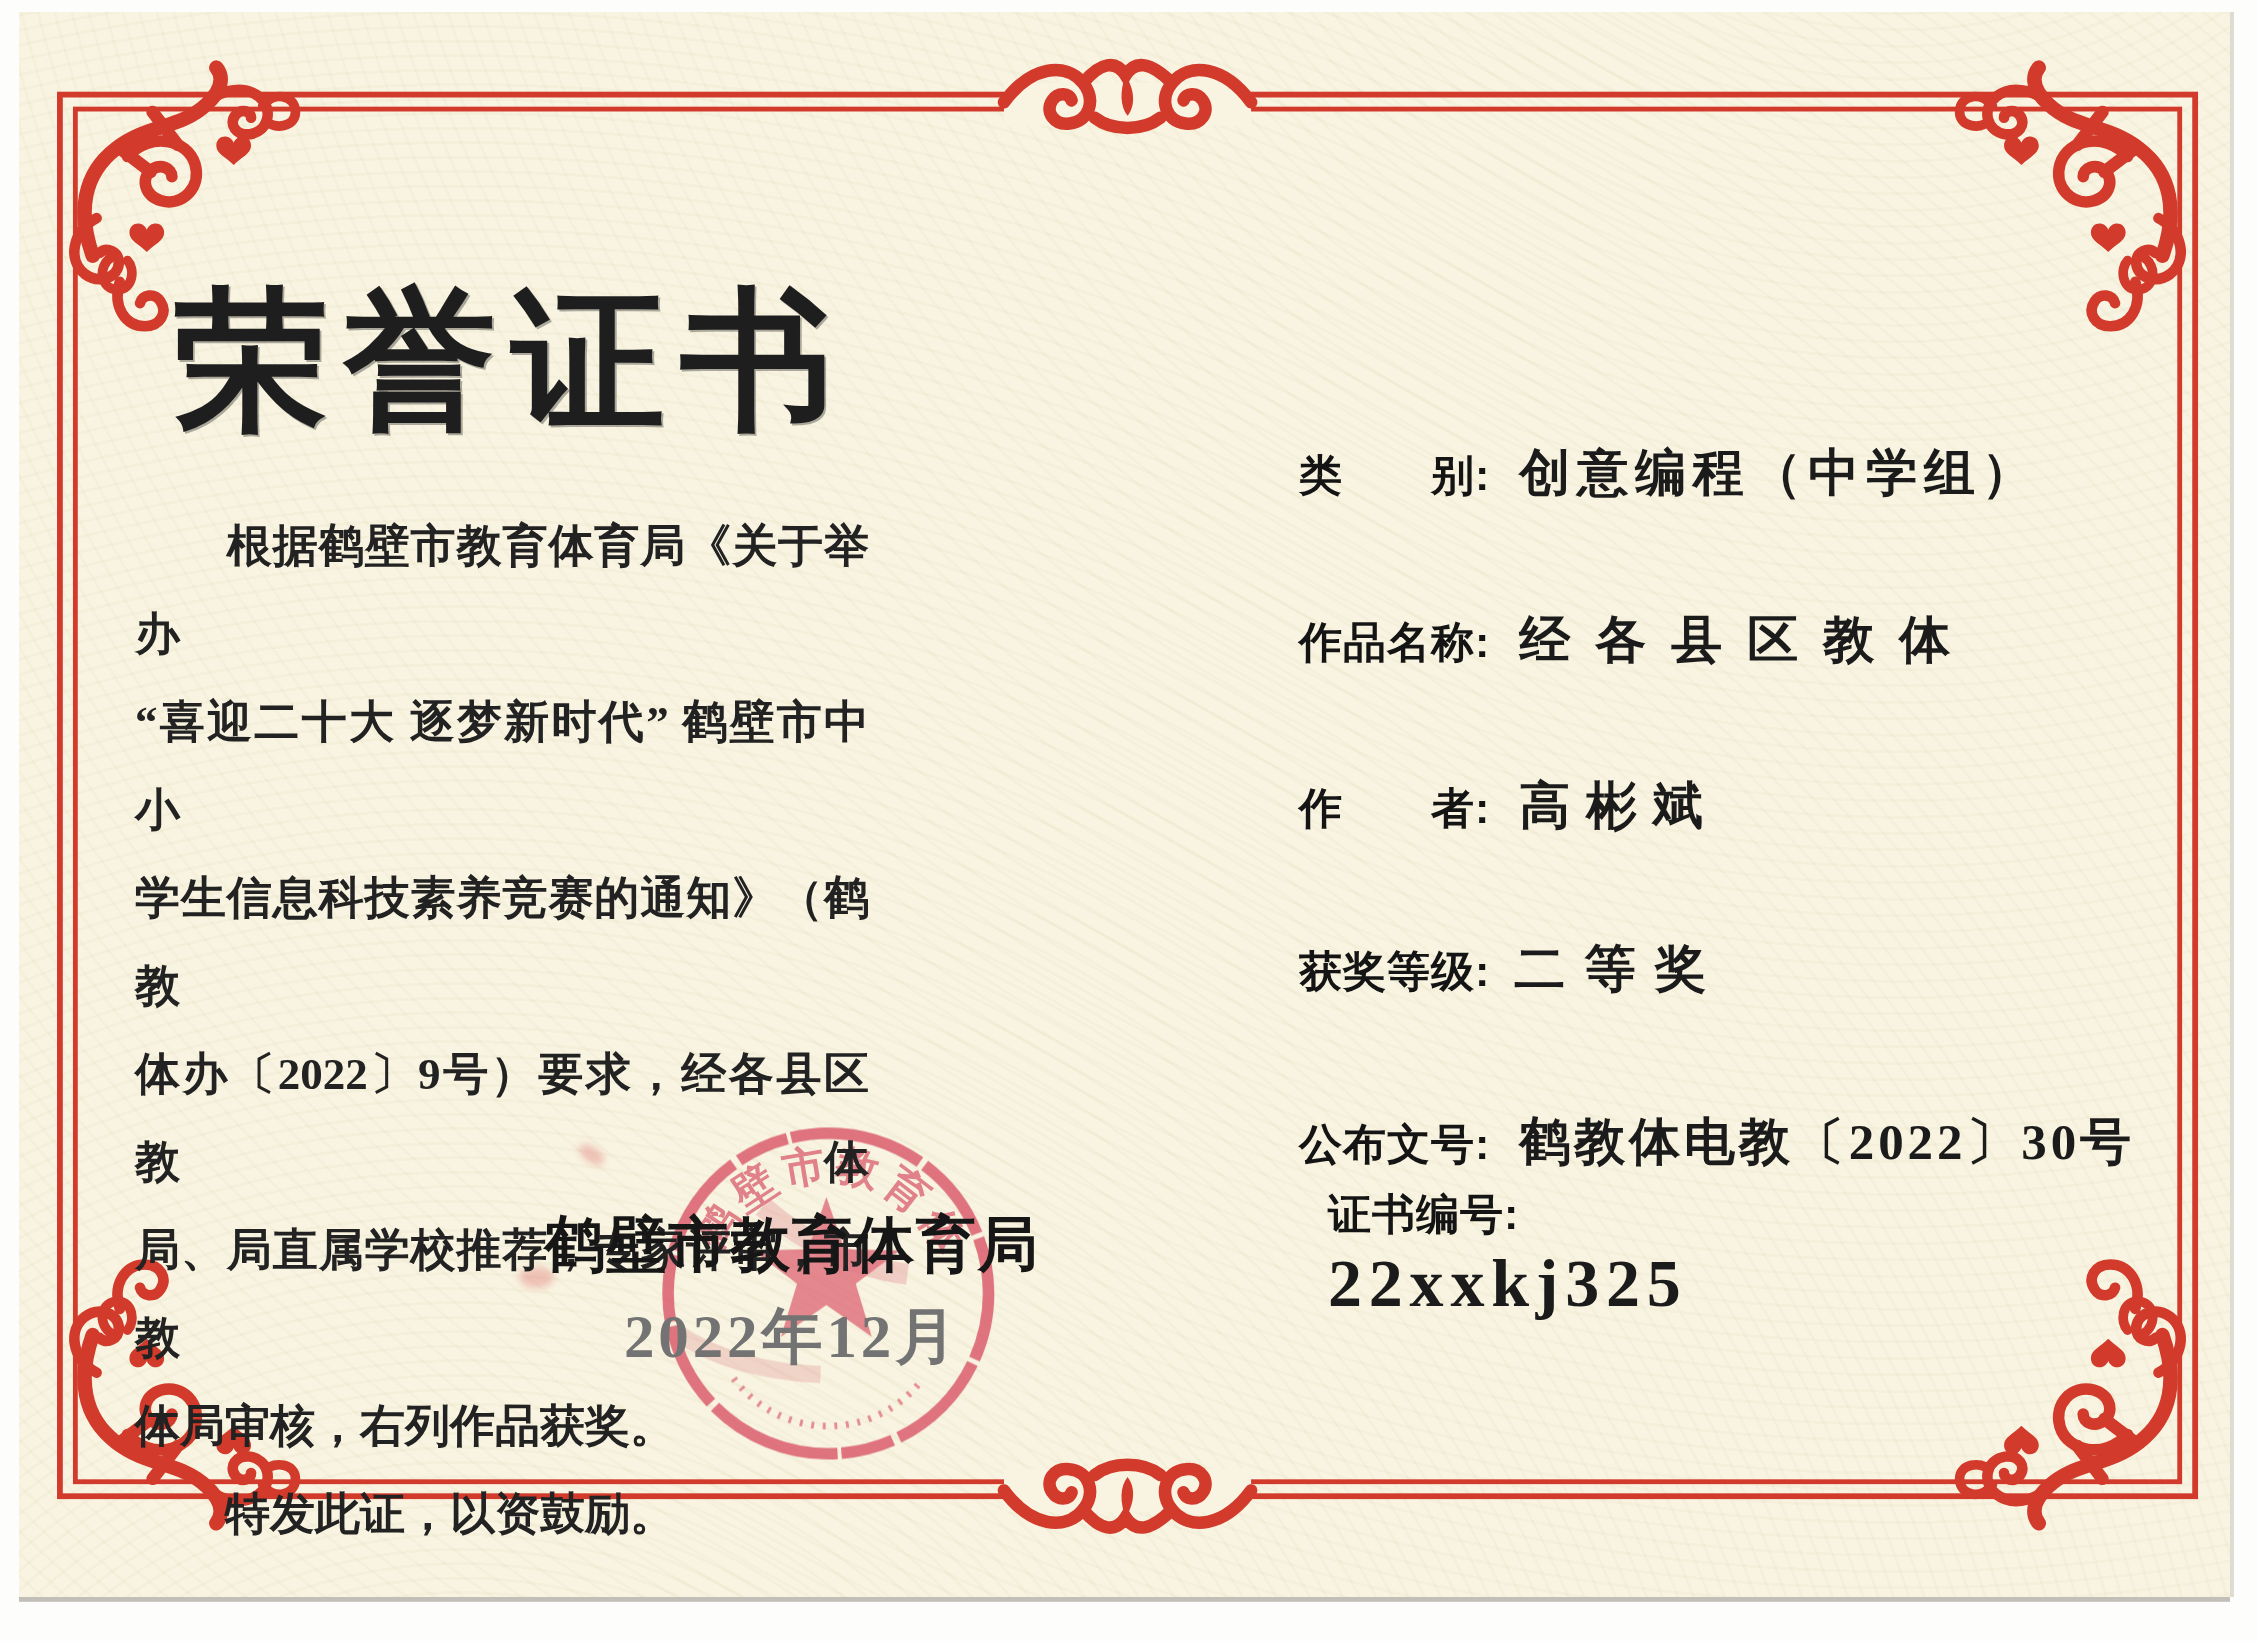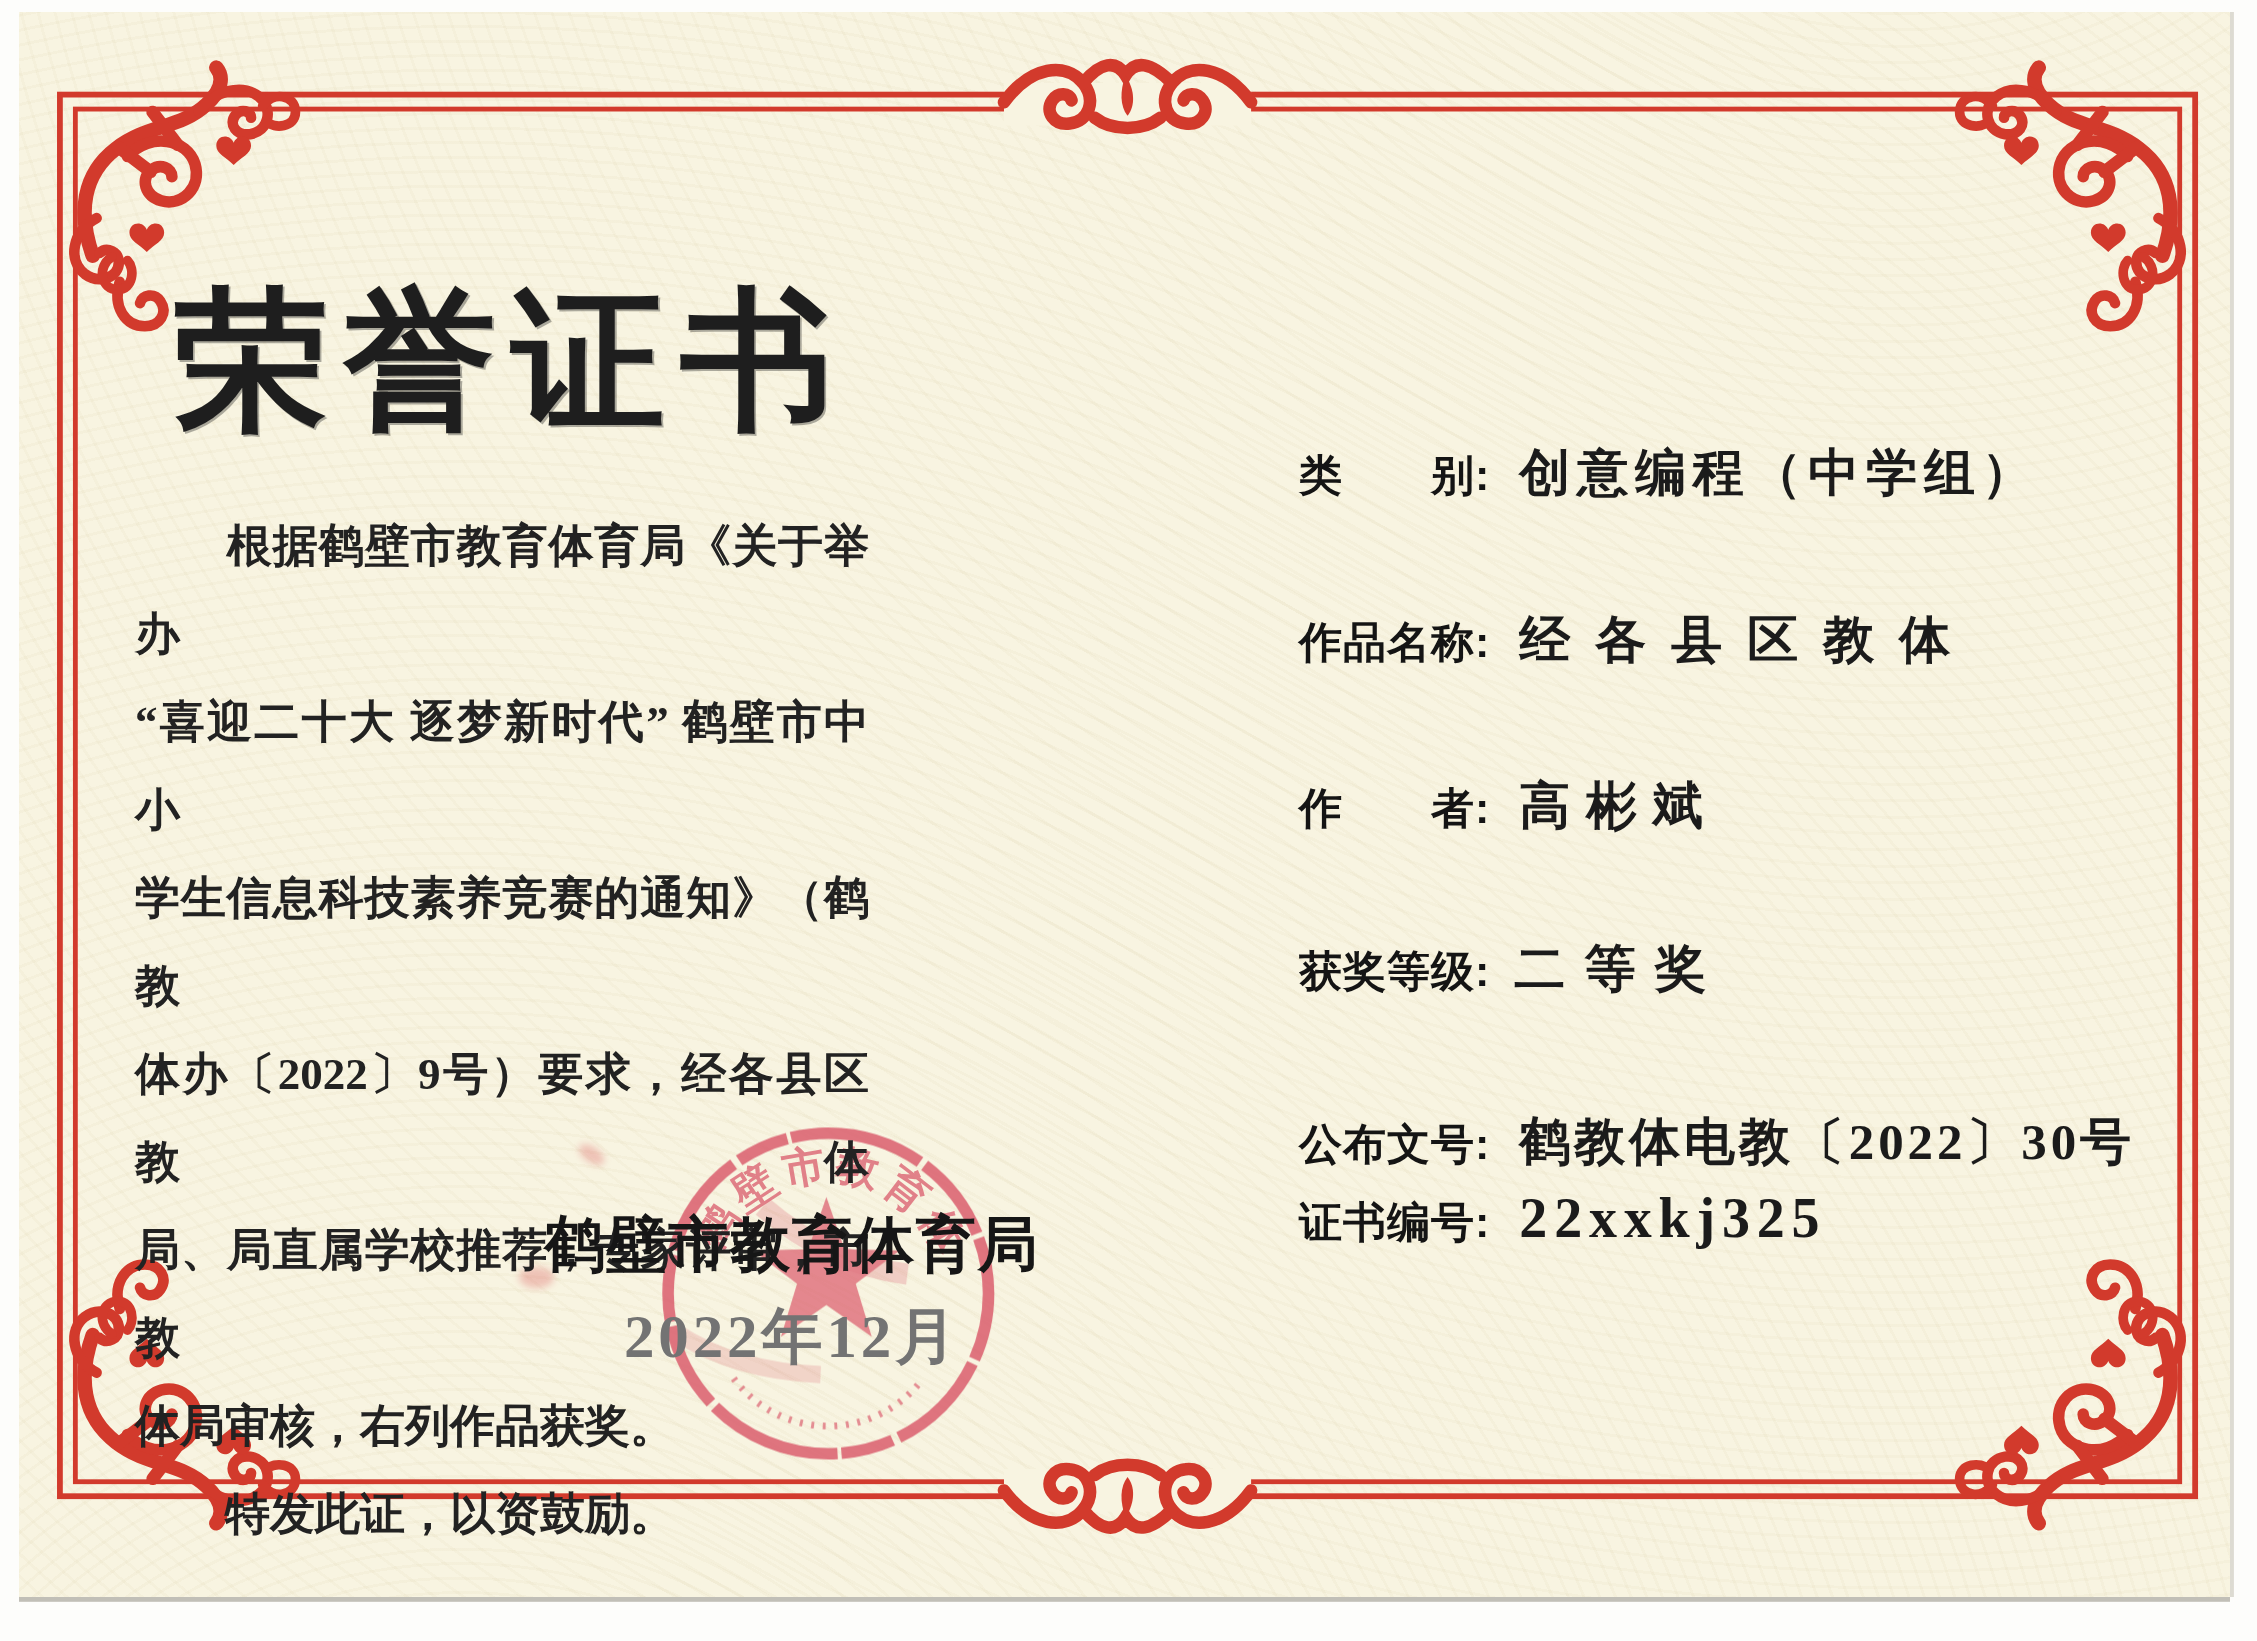--- a/index.html
+++ b/index.html
@@ -52,21 +52,21 @@
   }
   .fvalue{
     margin-left:29px;font-size:51px;font-weight:700;color:#1b1b1b;
     font-family:"Liberation Serif",serif;
   }
   .frow.r1{top:439px;}  .frow.r1 .fvalue{letter-spacing:6.8px;}
   .frow.r2{top:606px;}  .frow.r2 .fvalue{letter-spacing:25px;}
   .frow.r3{top:772px;}  .frow.r3 .fvalue{letter-spacing:15.4px;}
   .frow.r4{top:935px;}  .frow.r4 .fvalue{letter-spacing:19.3px;margin-left:24px;}
   .frow.r5{top:1108px;} .frow.r5 .fvalue{letter-spacing:3.9px;}
-  .frow.r6{top:1186px;} .frow.r6 .fvalue{letter-spacing:6.8px;font-size:56px;}
+  .frow.r6{top:1186px;flex-direction:column;} .frow.r6 .fvalue{letter-spacing:6.8px;font-size:68px;}
   
   .seal{position:absolute;left:0;top:0;}
   .smudge{position:absolute;border-radius:50%;background:#d66; filter:blur(3.9px);opacity:.35;}
 </style>
 </head>
 <body>
 
 <div id="canvas">
   <div class="paper"></div>
 

